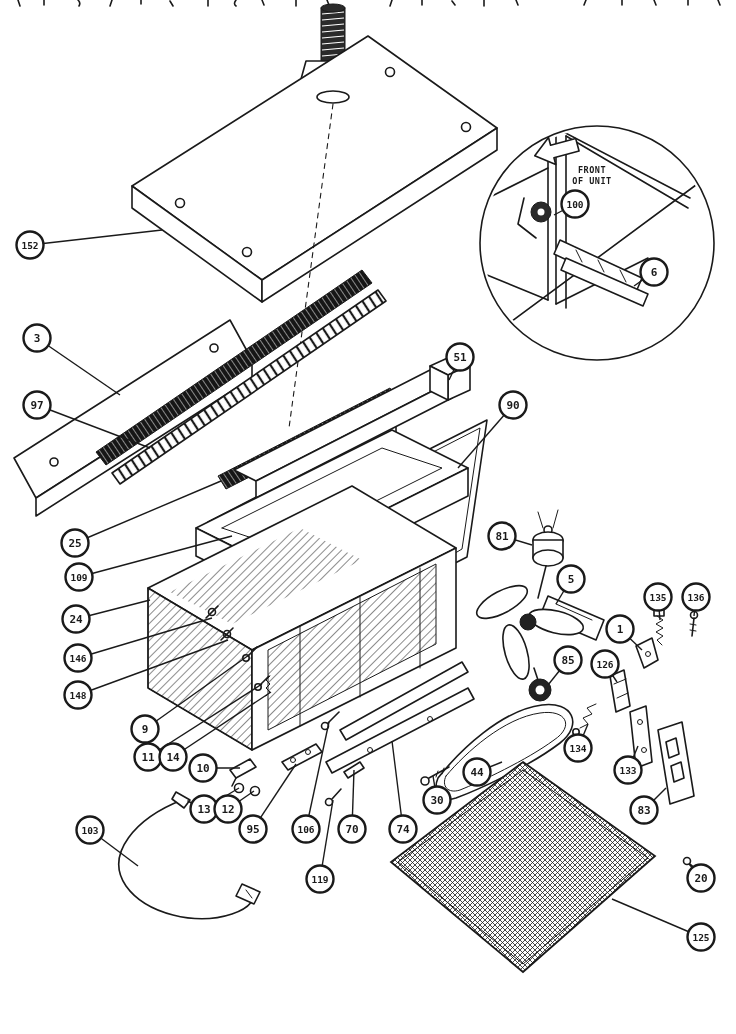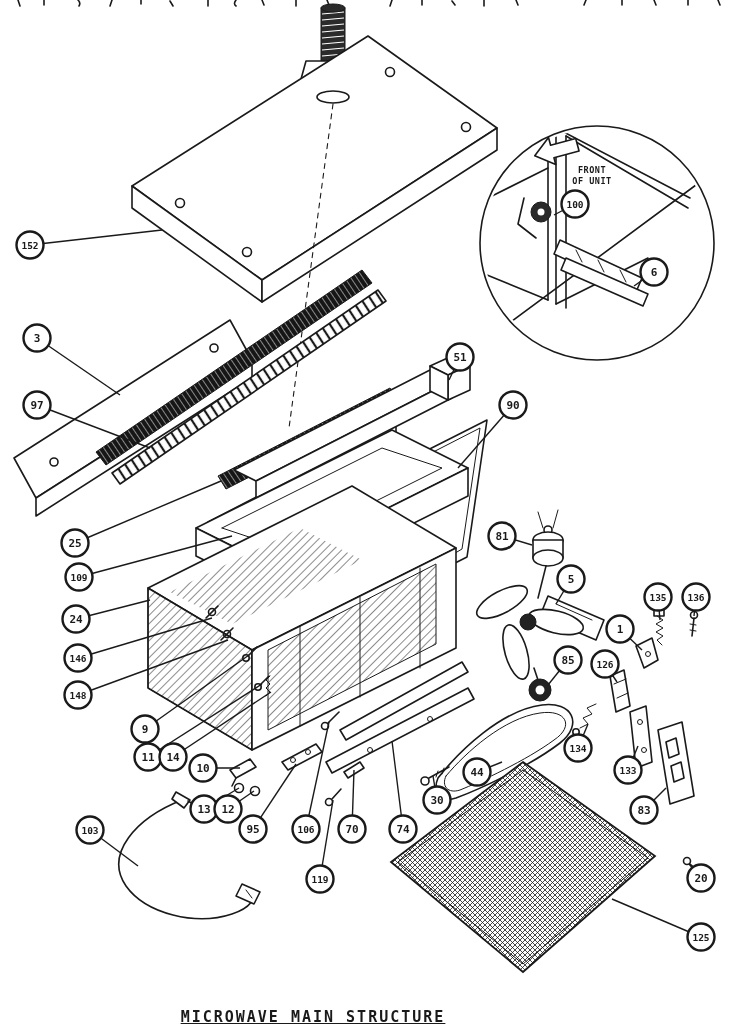--- a/index.html
+++ b/index.html
@@ -1,17 +1,17 @@
 <!DOCTYPE html>
 <html style="--ink: #1a1a1a; --paper: #ffffff;"><head>
 <meta charset="utf-8">
 <style>
   html,body{margin:0;padding:0;background:#fff;}
   body{width:736px;height:1034px;overflow:hidden;font-family:"DejaVu Sans Mono",monospace;}
-  .stage{position:relative;width:588px;height:1034px;background:var(--paper,#fff);padding-left:38px;}
+  .stage{position:relative;width:588px;height:1034px;background:var(--paper,#fff);}
   svg.scene{position:absolute;left:0;top:0;}
   .ln{stroke:var(--ink,#1a1a1a);stroke-width:1.6;fill:none;stroke-linecap:round;stroke-linejoin:round;}
   .thin{stroke-width:1;}
   .face{fill:#fff;stroke:var(--ink,#1a1a1a);stroke-width:1.6;stroke-linejoin:round;}
   .dashed{stroke-dasharray:5 5;stroke-width:1.1;}
   .callout-circle{fill:#fff;stroke:var(--ink,#1a1a1a);stroke-width:2.4;}
   .callout-num{font-family:"DejaVu Sans Mono",monospace;font-weight:bold;font-size:11px;text-anchor:middle;fill:var(--ink,#1a1a1a);}
   .callout-num.small{font-size:9.5px;}
   .leader{stroke:var(--ink,#1a1a1a);stroke-width:1.4;}
   .inset-label{font-family:"DejaVu Sans Mono",monospace;font-weight:bold;font-size:8.5px;fill:var(--ink,#1a1a1a);text-anchor:middle;letter-spacing:.5px;}
@@ -440,14 +440,13 @@
           <text x="575" y="207.8" class="callout-num small">100</text>
         </g>
         <g>
           <line x1="654" y1="272" x2="634" y2="286" class="leader"></line>
           <circle cx="654" cy="272" r="13.5" class="callout-circle"></circle>
           <text x="654" y="275.8" class="callout-num">6</text>
         </g>
       </g>
 </svg>
 
-<div class="title">MICROWAVE MAIN STRUCTURE</div>
 </div>
 
 </body></html>

